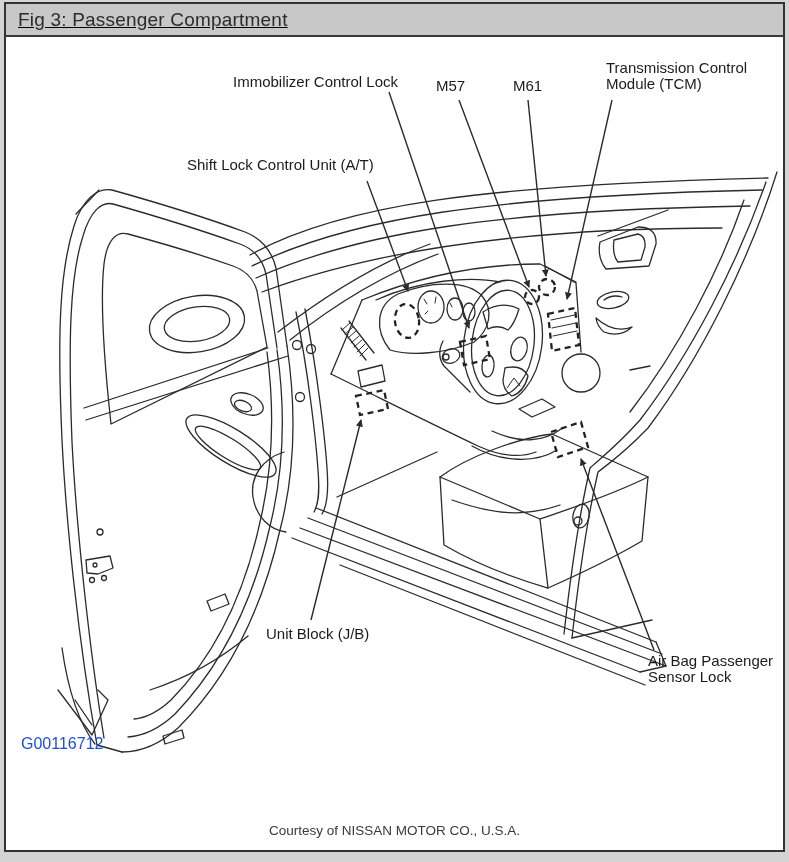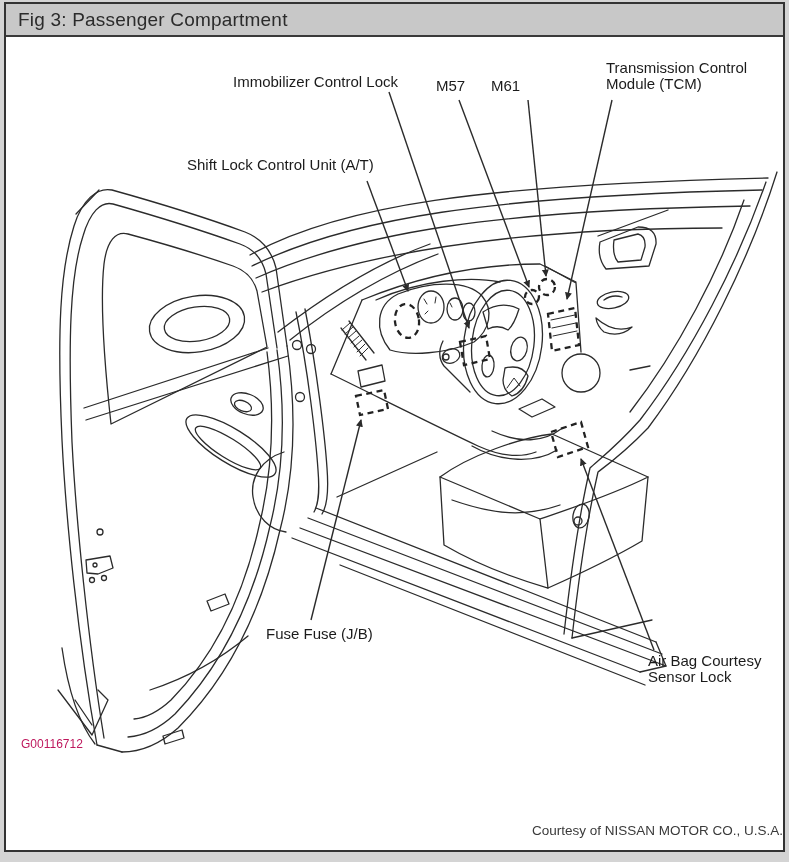--- a/index.html
+++ b/index.html
@@ -9,31 +9,31 @@
     font-family:"Liberation Sans", sans-serif;
     position:relative;overflow:hidden;
   }
   #app{position:absolute;inset:0;}
   .figure-box{
     position:absolute;left:4px;top:2px;right:4px;bottom:10px;
     background:#ffffff;border:2px solid #333333;
   }
   .title-bar{
     height:31px;background:#c8c8c8;border-bottom:2px solid #3a3a3a;
-    display:flex;align-items:center;padding:0 12px;
+    display:flex;align-items:center;padding:0 12px;text-decoration:underline;
   }
   .title-bar span{font-size:19px;color:#2b2b2b;letter-spacing:0.2px;}
   .diagram-svg{position:absolute;left:0;top:0;width:789px;height:862px;pointer-events:none;}
   .lbl{
     position:absolute;white-space:nowrap;
     font-size:15px;line-height:16px;color:#1b1b1b;
   }
-  .code{font-size:12px;color:#be185d;}
+  .code{font-size:16px;color:#1d4ed8;}
   .courtesy{
-    position:absolute;left:6px;right:6px;top:823px;text-align:right;
+    position:absolute;left:6px;right:6px;top:823px;text-align:center;
     font-size:13.5px;color:#3a3a3a;
   }
 </style>
 </head>
 <body>
 
 <div id="app">
 
   <div class="figure-box">
     <div class="title-bar">
@@ -200,29 +200,29 @@
       <path marker-end="url(#arw)" d="M 459,100 L 529,287"></path>
       <path marker-end="url(#arw)" d="M 528,100 L 546,276"></path>
       <path marker-end="url(#arw)" d="M 612,100 L 567,299"></path>
       <path marker-end="url(#arw)" d="M 311,620 L 361,420"></path>
       <path marker-end="url(#arw)" d="M 654,650 L 581,459"></path>
     </g>
   </svg>
 
   <div class="lbl" style="left:233px;top:74px">Immobilizer Control Lock</div>
   <div class="lbl" style="left:436px;top:78px">M57</div>
-  <div class="lbl" style="left:491px;top:78px">M61</div>
+  <div class="lbl" style="left:513px;top:78px">M61</div>
   <div class="lbl" style="left:606px;top:60px">
     <div>Transmission Control</div>
     <div>Module (TCM)</div>
   </div>
   <div class="lbl" style="left:187px;top:157px">Shift Lock Control Unit (A/T)</div>
-  <div class="lbl" style="left:266px;top:626px">Fuse Fuse (J/B)</div>
+  <div class="lbl" style="left:266px;top:626px">Unit Block (J/B)</div>
   <div class="lbl" style="left:648px;top:653px">
-    <div>Air Bag Courtesy</div>
+    <div>Air Bag Passenger</div>
     <div>Sensor Lock</div>
   </div>
 
   <div class="lbl code" style="left:21px;top:736px">G00116712</div>
 
   <div class="courtesy">Courtesy of NISSAN MOTOR CO., U.S.A.</div>
 
 </div>
 
 </body></html>

